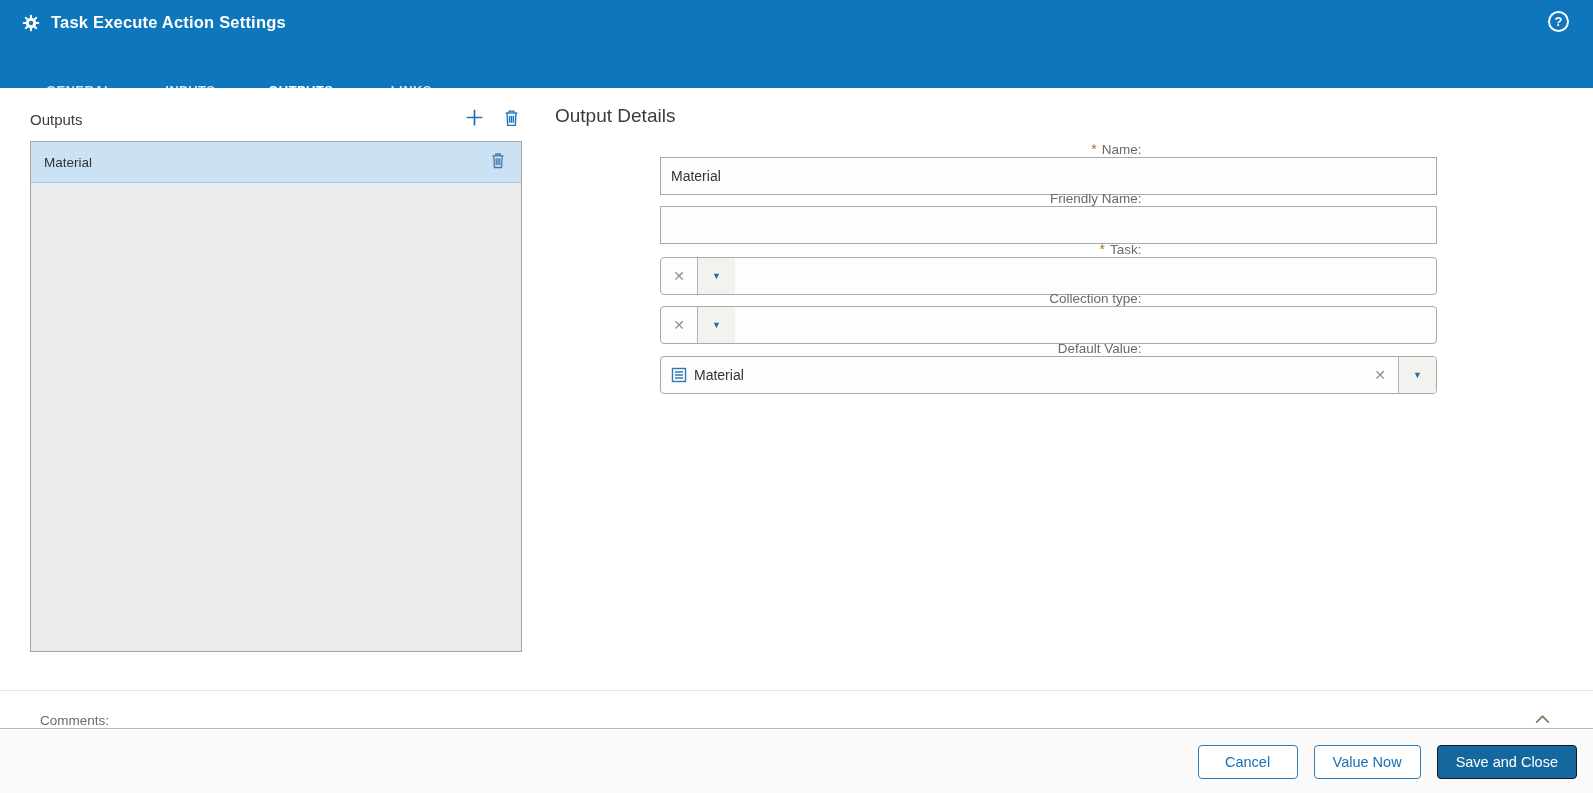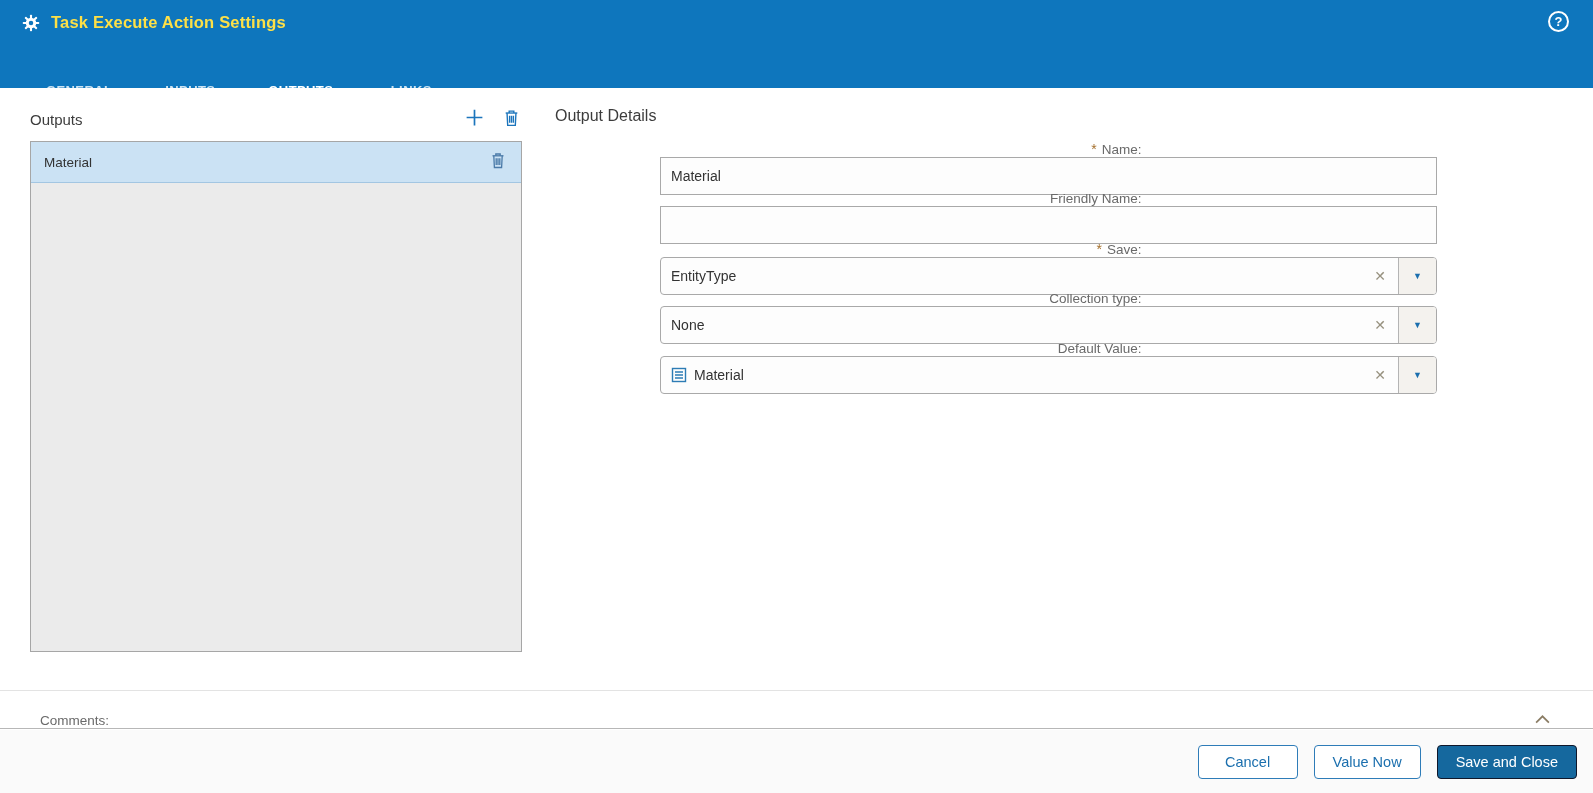--- a/index.html
+++ b/index.html
@@ -13,21 +13,21 @@
   }
 
   
   .header {
     position:absolute; top:0; left:0; width:1593px; height:88px;
     background:#0e76bd;
   }
   .title-row { display:flex; align-items:center; padding:13px 0 0 22px; }
   .gear { width:18px; height:18px; display:inline-block; }
   .dialog-title {
-    color:#fde047; font-size:16.5px; font-weight:600; margin-left:11px; letter-spacing:.2px;
+    color:#ffffff; font-size:16.5px; font-weight:600; margin-left:11px; letter-spacing:.2px;
   }
   .help-btn {
     position:absolute; top:11px; right:24px; width:21px; height:21px;
     border:2px solid #fff; border-radius:50%;
     color:#fff; font-size:13px; font-weight:700;
     display:flex; align-items:center; justify-content:center; cursor:pointer;
   }
   .tabs { position:absolute; left:38px; top:47px; display:flex; gap:32px; }
   .tab {
     color:rgba(255,255,255,.8); font-size:13px; font-weight:700; letter-spacing:.4px;
@@ -49,21 +49,21 @@
   }
   .list-item {
     height:41px; display:flex; align-items:center; padding:0 13px;
     font-size:13.5px; color:#333; cursor:pointer;
   }
   .list-item.selected { background:#cbe2f4; border-bottom:1px solid #a3c6e2; }
   .list-item .item-label { flex:1; }
 
   
   .details { position:absolute; left:555px; top:103px; width:987px; }
-  .details-title { font-size:16px; color:#3c3c3c; height:32px; line-height:26px; }
+  .details-title { font-size:19px; color:#3c3c3c; height:32px; line-height:26px; }
   .form { margin-top:6px; }
   .form-row { display:flex; align-items:center; height:38px; margin-bottom:12px;flex-direction:column; }
   .form-label {
     width:210px; text-align:right; padding-right:12px;
     font-size:13.5px; color:#6a6a6a; white-space:nowrap;
   }
   .required { color:#a5702c; margin-right:5px; font-size:14px; }
   .control { width:777px; }
   .text-input {
     width:100%; height:38px; border:1px solid #a9a9a9; background:#fdfdfd;
@@ -197,38 +197,36 @@
       <div class="form-label">
         <span>Friendly Name:</span>
       </div>
       <div class="control">
         <input class="text-input" type="text" value="" style="">
       </div>
     </div>
 
     <div class="form-row">
       <div class="form-label">
-        <span class="required">*</span><span>Save:</span>
+        <span class="required">*</span><span>Task:</span>
       </div>
       <div class="control">
         <div class="combo">
-          <div class="combo-value">EntityType</div>
           <div class="combo-clear">✕</div>
           <div class="combo-arrow">▼</div>
         </div>
       </div>
     </div>
 
     <div class="form-row">
       <div class="form-label">
         <span>Collection type:</span>
       </div>
       <div class="control">
         <div class="combo">
-          <div class="combo-value">None</div>
           <div class="combo-clear">✕</div>
           <div class="combo-arrow">▼</div>
         </div>
       </div>
     </div>
 
     <div class="form-row">
       <div class="form-label">
         <span>Default Value:</span>
       </div>

